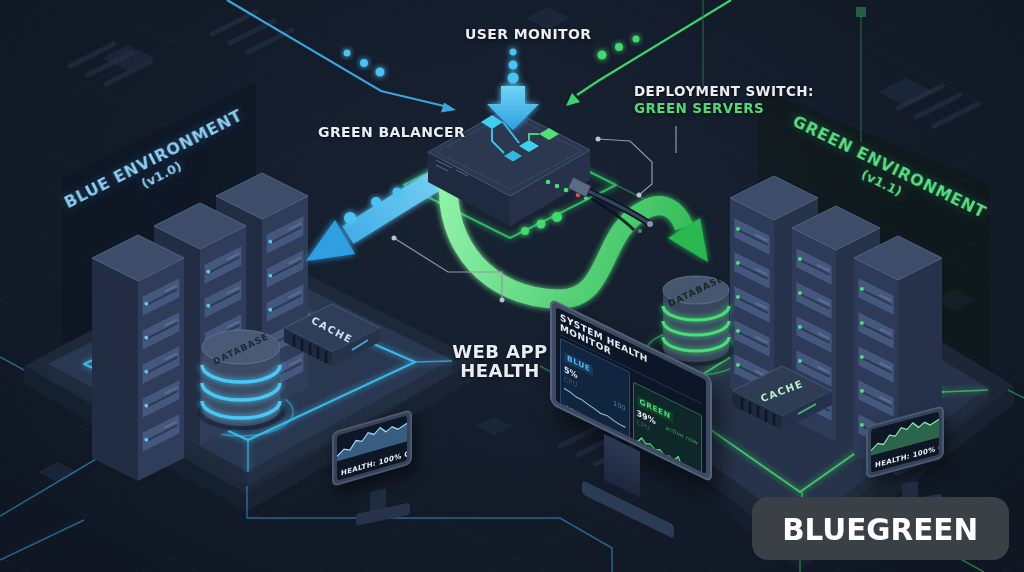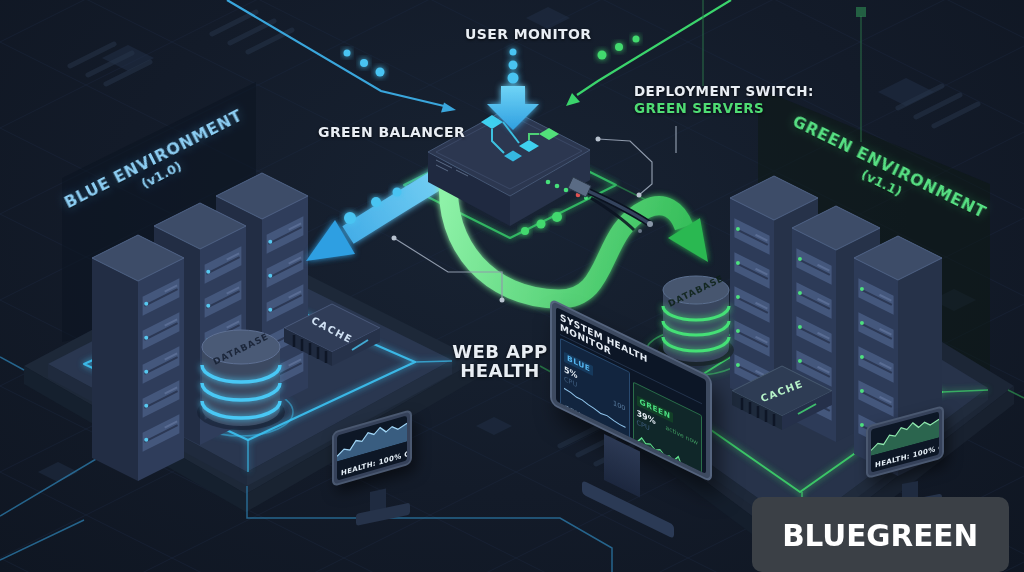--- a/index.html
+++ b/index.html
@@ -58,22 +58,22 @@
   .ms-bezel{position:absolute;background:#36425a;border:2px solid #4a5870;border-radius:6px;
     box-shadow:4px 8px 14px rgba(0,0,0,.5);transform-origin:0 0;}
   .ms-screen{position:absolute;left:3px;top:3px;right:3px;bottom:3px;background:#0d1726;
     border-radius:3px;overflow:hidden;}
   .ms-chart{display:block;width:100%;height:26px;}
   .ms-label{position:absolute;left:4px;bottom:2px;font-size:7px;font-weight:bold;
     color:#e8f2fa;letter-spacing:.3px;white-space:nowrap;}
   .ms-neck{position:absolute;background:#1f2b40;transform-origin:0 0;}
   .ms-base{position:absolute;background:#26334a;border-radius:3px;transform-origin:0 0;}
   
-  .badge{position:absolute;left:752px;top:497px;width:257px;height:75px;background:#3b4046;
-    border-radius:10px;display:flex;align-items:center;justify-content:center;}
+  .badge{position:absolute;left:752px;top:497px;width:257px;height:63px;background:#3b4046;
+    border-radius:16px;display:flex;align-items:center;justify-content:center;}
   .badge span{font-size:31px;font-weight:bold;color:#ffffff;letter-spacing:0;
     transform:scaleX(.95);}
 </style>
 </head>
 <body>
 
 <div id="stage">
 
 <svg id="scene" width="1024" height="572" viewBox="0 0 1024 572">
   <defs>

